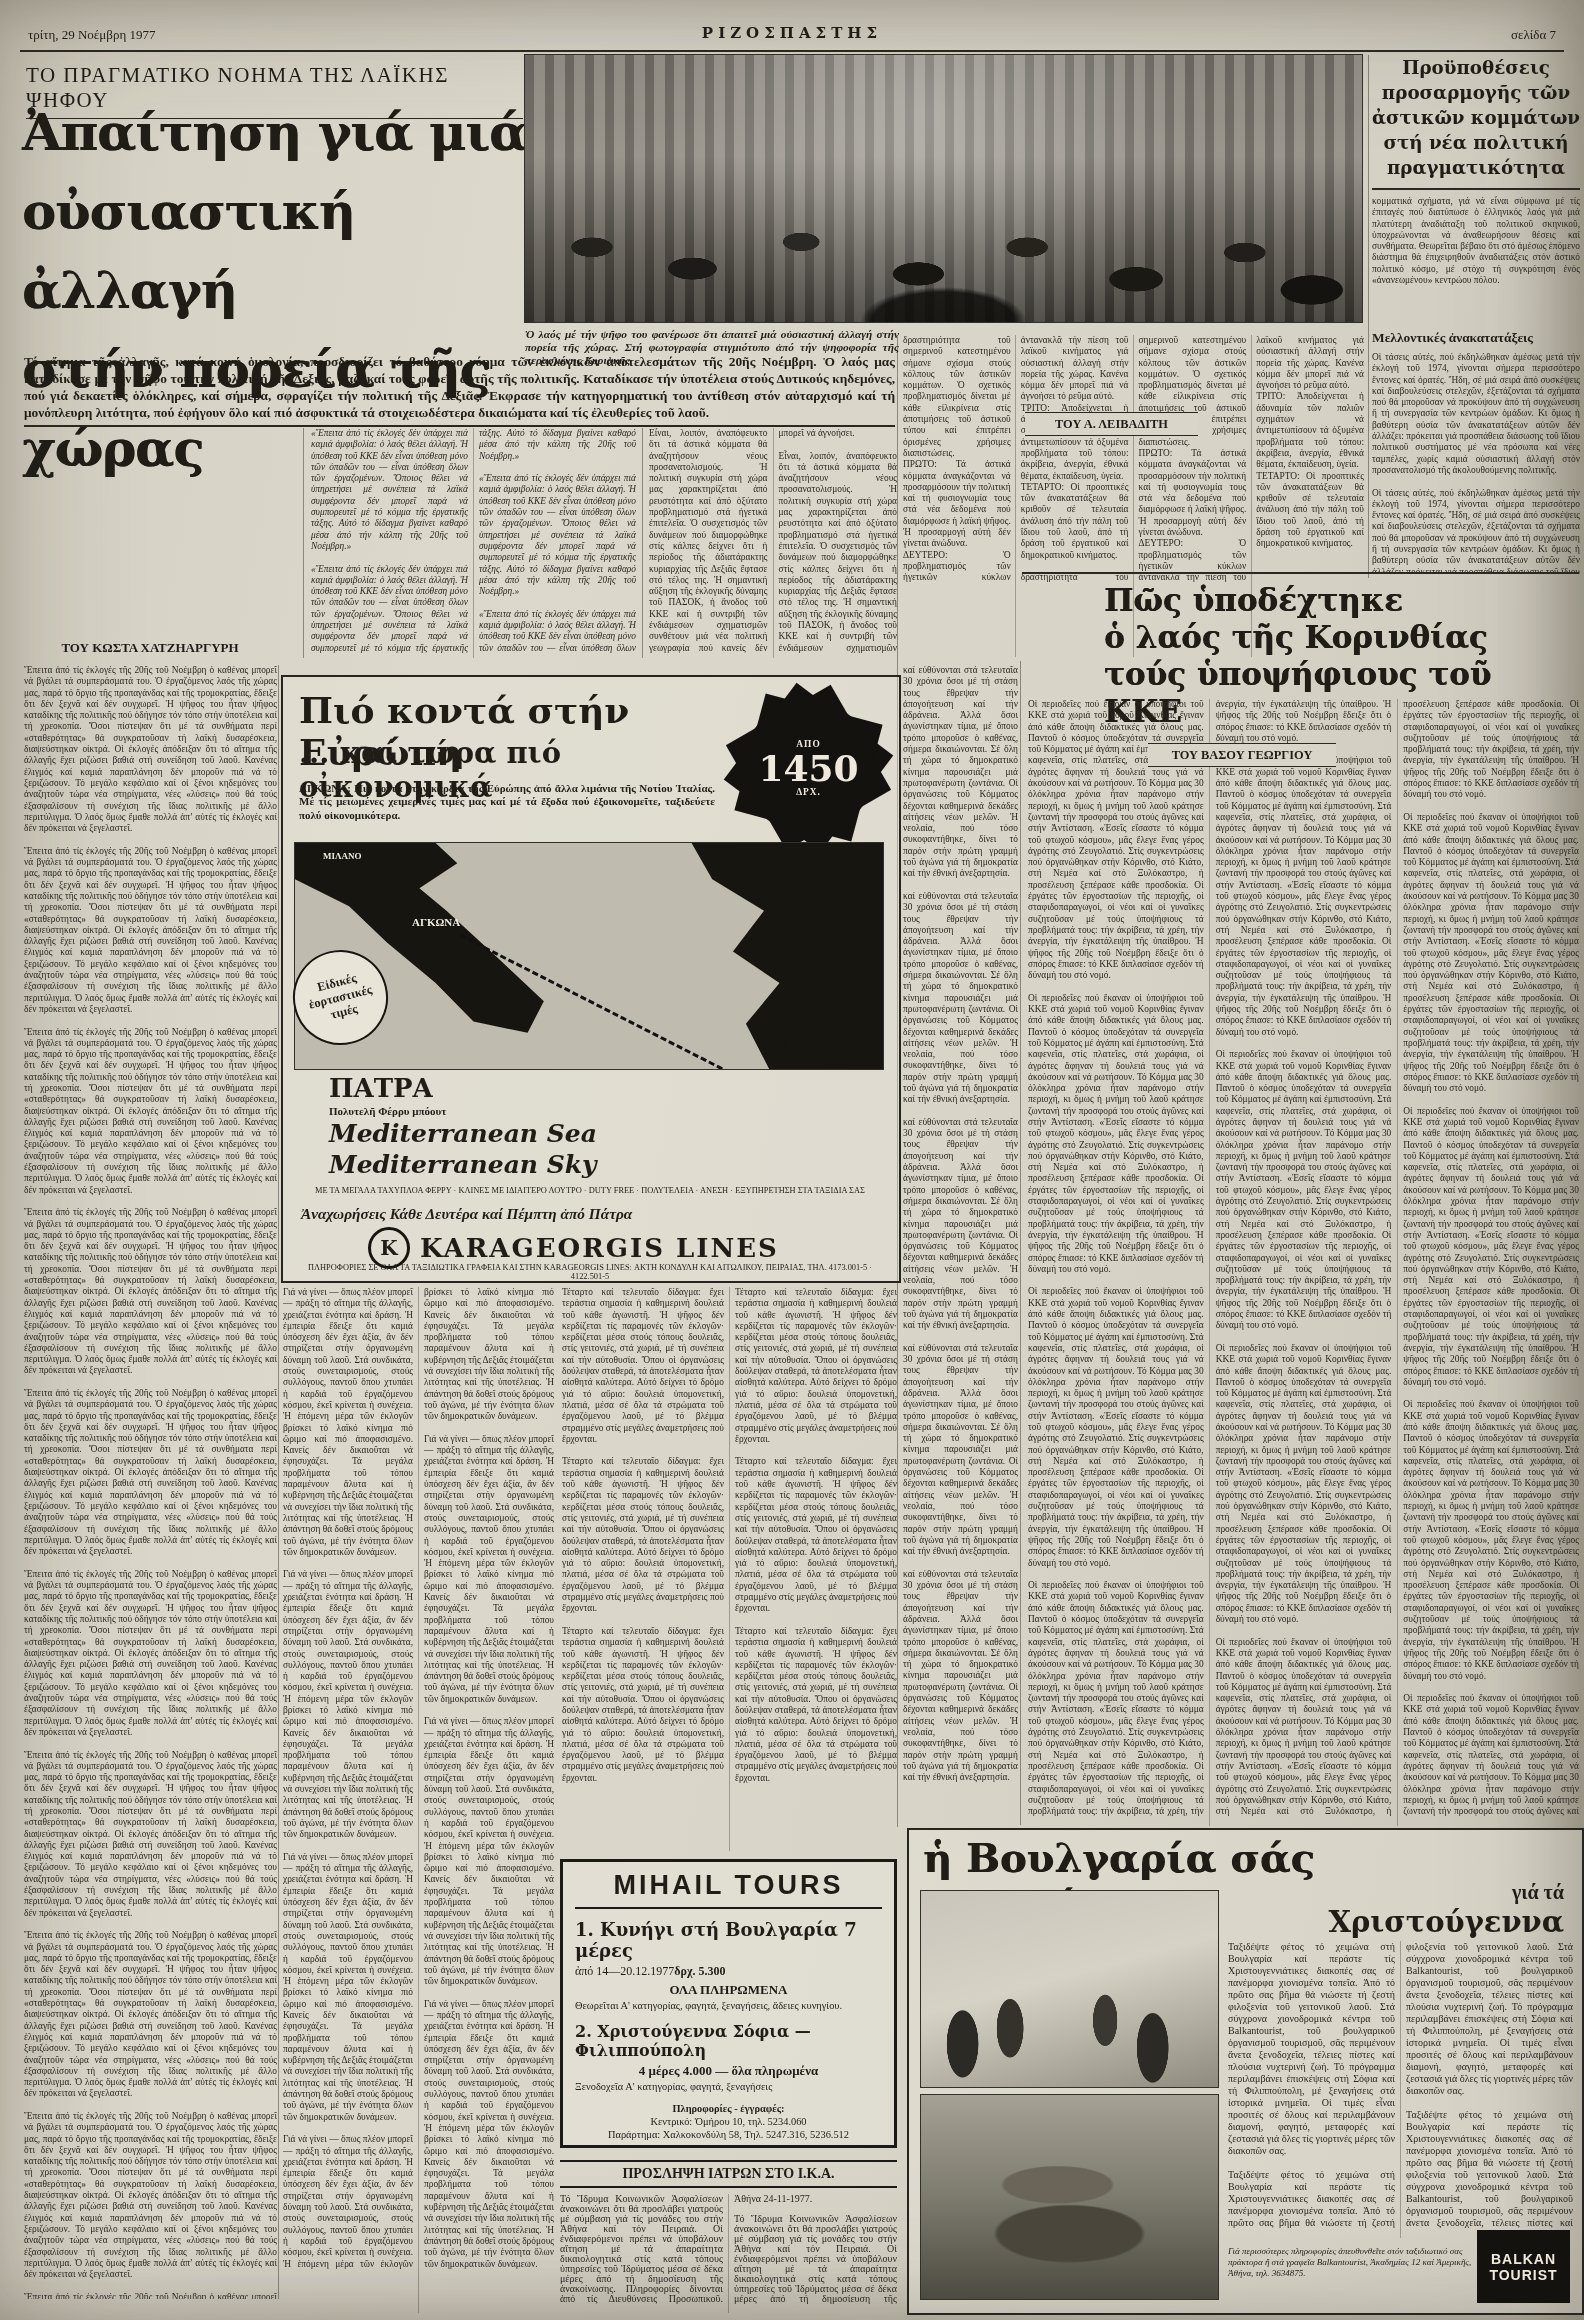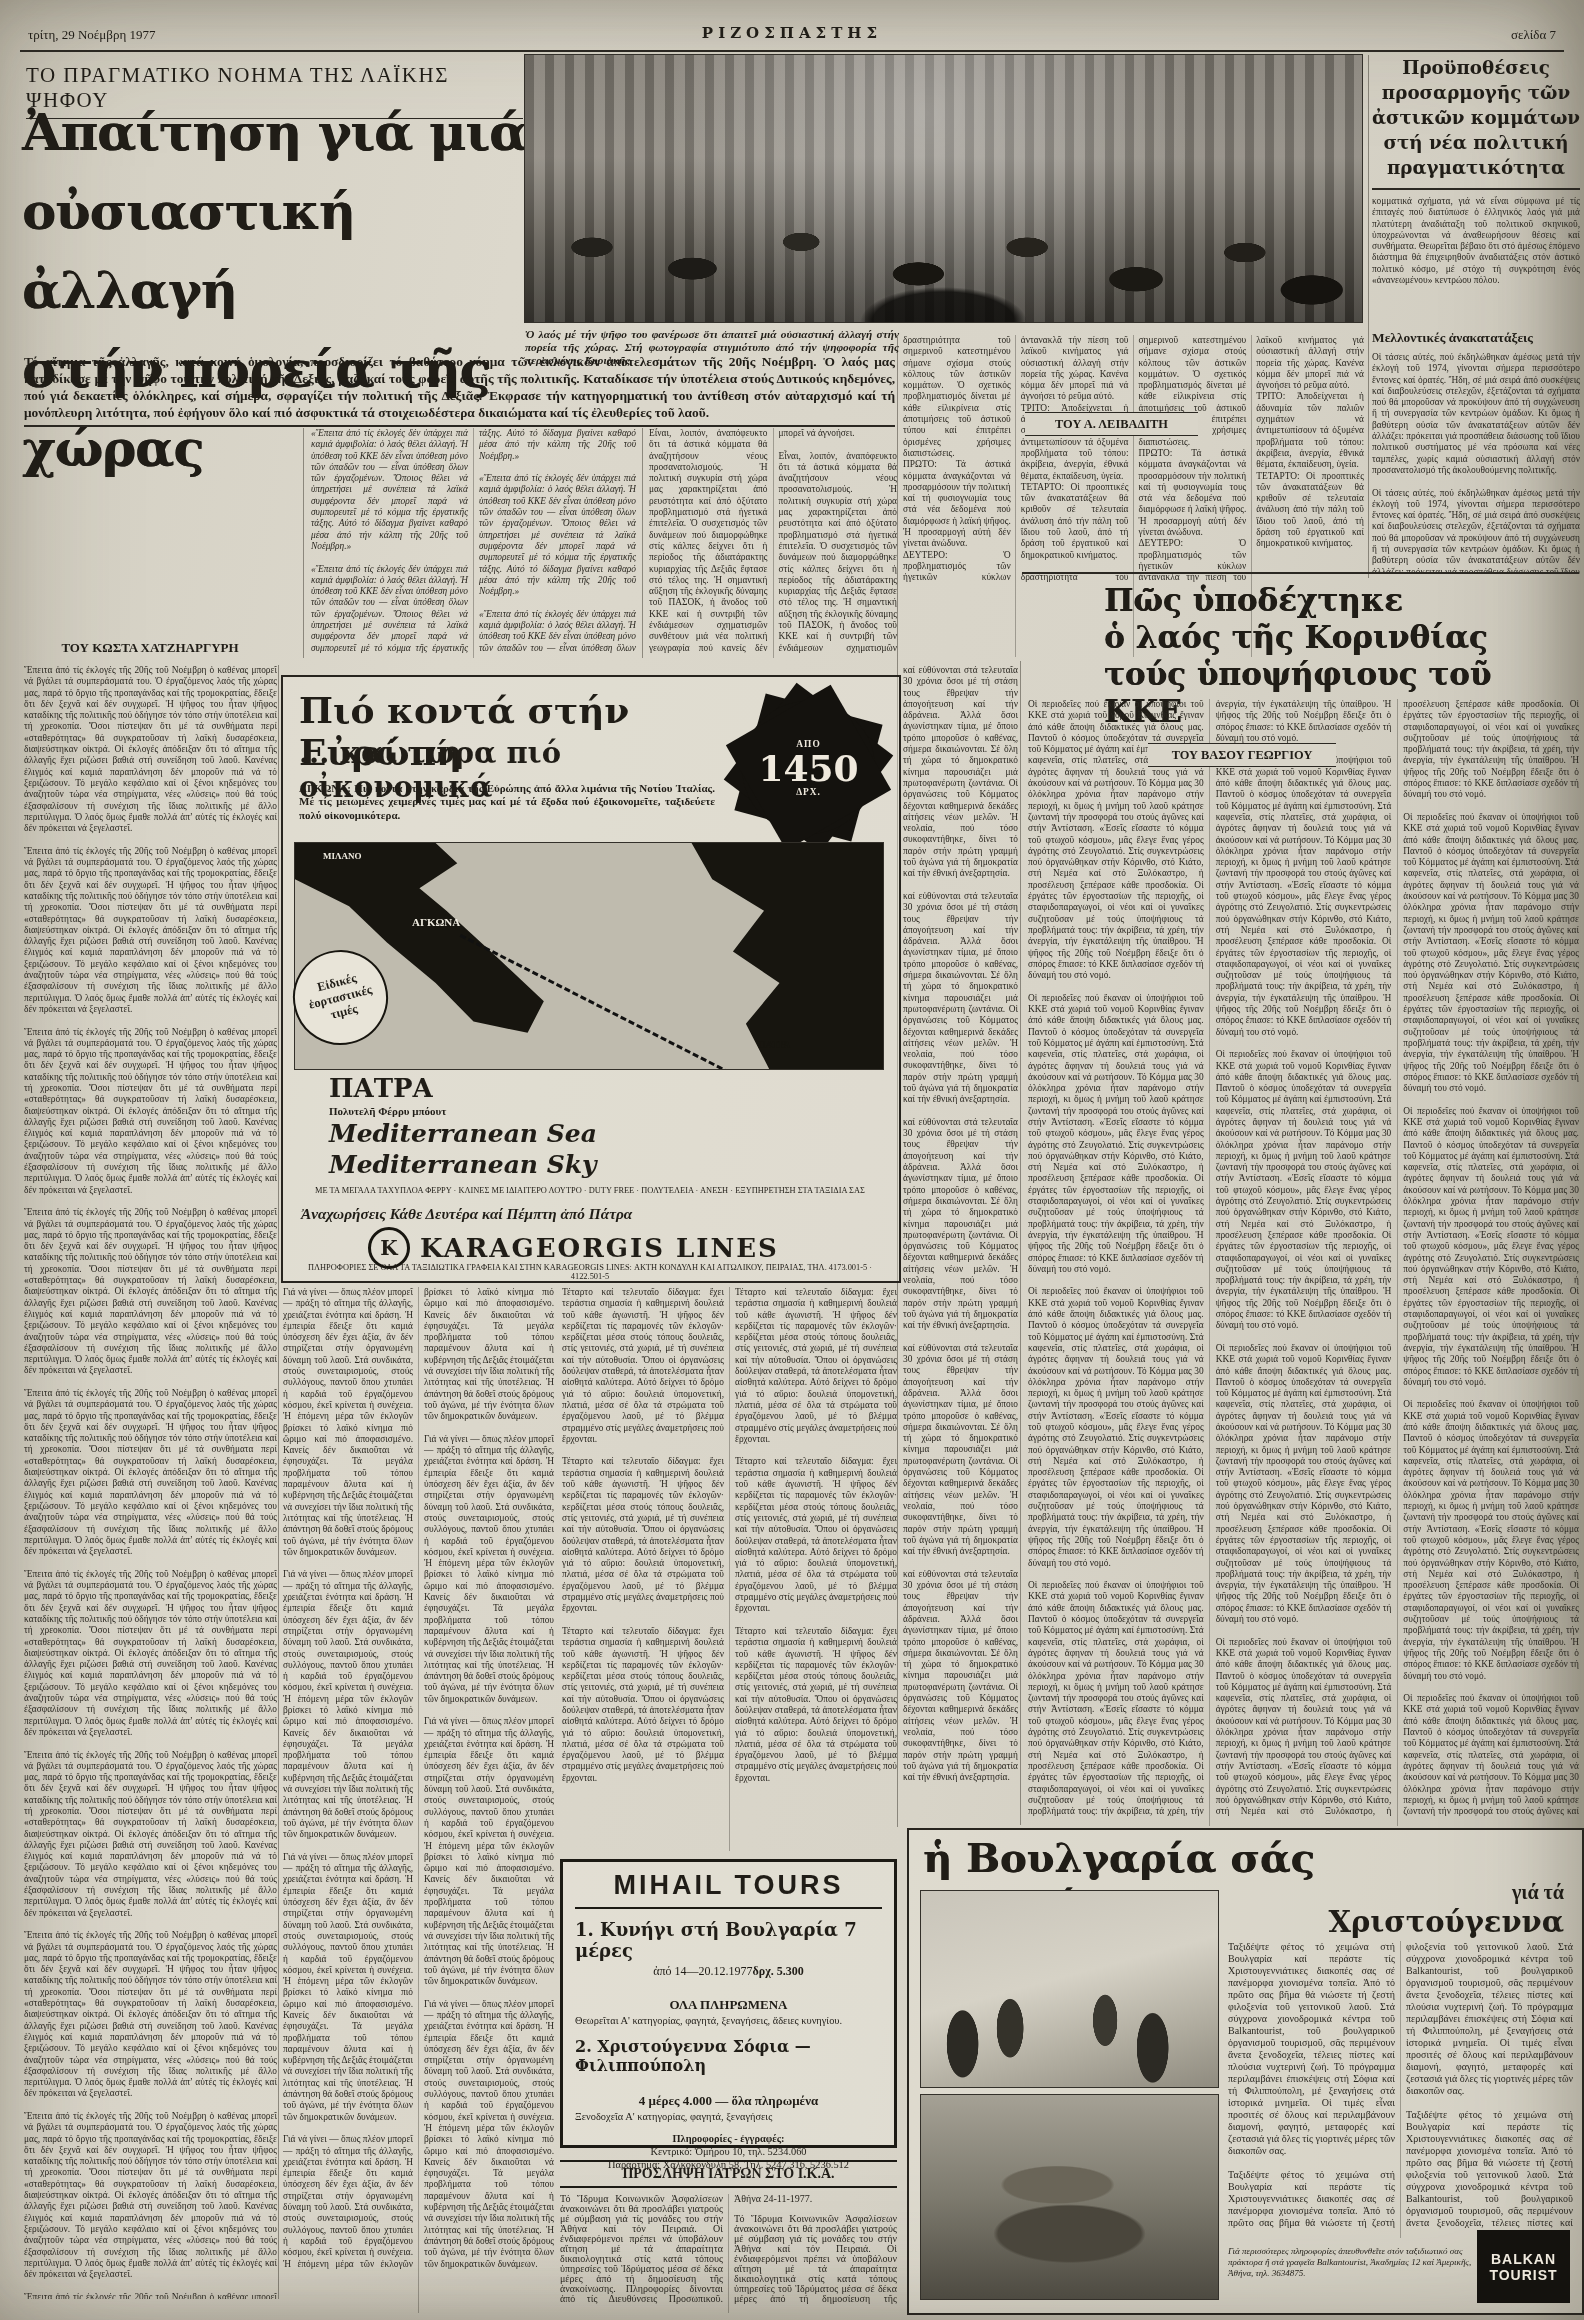--- a/index.html
+++ b/index.html
@@ -107,22 +107,22 @@
         font-family:"DejaVu Serif",serif;}
   .brand-name{font-family:"DejaVu Serif",serif;font-weight:bold;font-size:26px;letter-spacing:2px;}
   .ad-footer{position:absolute;left:14px;top:586px;width:586px;font-size:8.4px;font-weight:normal;
         text-align:center;}
   
   .ad-mihail{left:560px;top:1859px;width:337px;height:289px;border:3px solid #1c1a14;
         background:rgba(238,234,224,.4);box-sizing:border-box;padding:8px 12px;}
   .mihail-title{text-align:center;font-family:"Liberation Sans",sans-serif;font-weight:bold;
         font-size:27px;letter-spacing:3px;border-bottom:2px solid #1c1a14;padding-bottom:6px;}
   .mihail-item{font-family:"DejaVu Serif",serif;font-weight:bold;font-size:18px;margin-top:10px;}
-  .mihail-row{display:flex;justify-content:center;font-size:12px;margin-top:3px;}
-  .mihail-all{text-align:center;font-weight:bold;font-size:13px;margin-top:18px;}
+  .mihail-row{display:flex;justify-content:flex-start;font-size:12px;margin-top:3px;}
+  .mihail-all{text-align:center;font-weight:bold;font-size:13px;margin-top:3px;}
   .mihail-desc{font-size:10.4px;line-height:12px;margin-top:2px;}
   .mihail-contact{font-size:10.4px;line-height:13px;margin-top:9px;text-align:center;}
   
   .ad-bulgaria{left:907px;top:1828px;width:673px;height:483px;border:2px solid #27241e;
         background:rgba(236,232,222,.35);}
   .bulg-title{position:absolute;left:14px;top:4px;width:554px;font-family:"DejaVu Serif",serif;
         font-weight:bold;font-size:40px;text-shadow:0.6px 0 currentColor;}
   .bulg-sub1{position:absolute;right:18px;top:51px;font-weight:bold;font-size:20px;text-align:right;}
   .bulg-sub2{position:absolute;right:18px;top:75px;font-family:"DejaVu Serif",serif;
         font-weight:bold;font-size:29px;text-align:right;}

